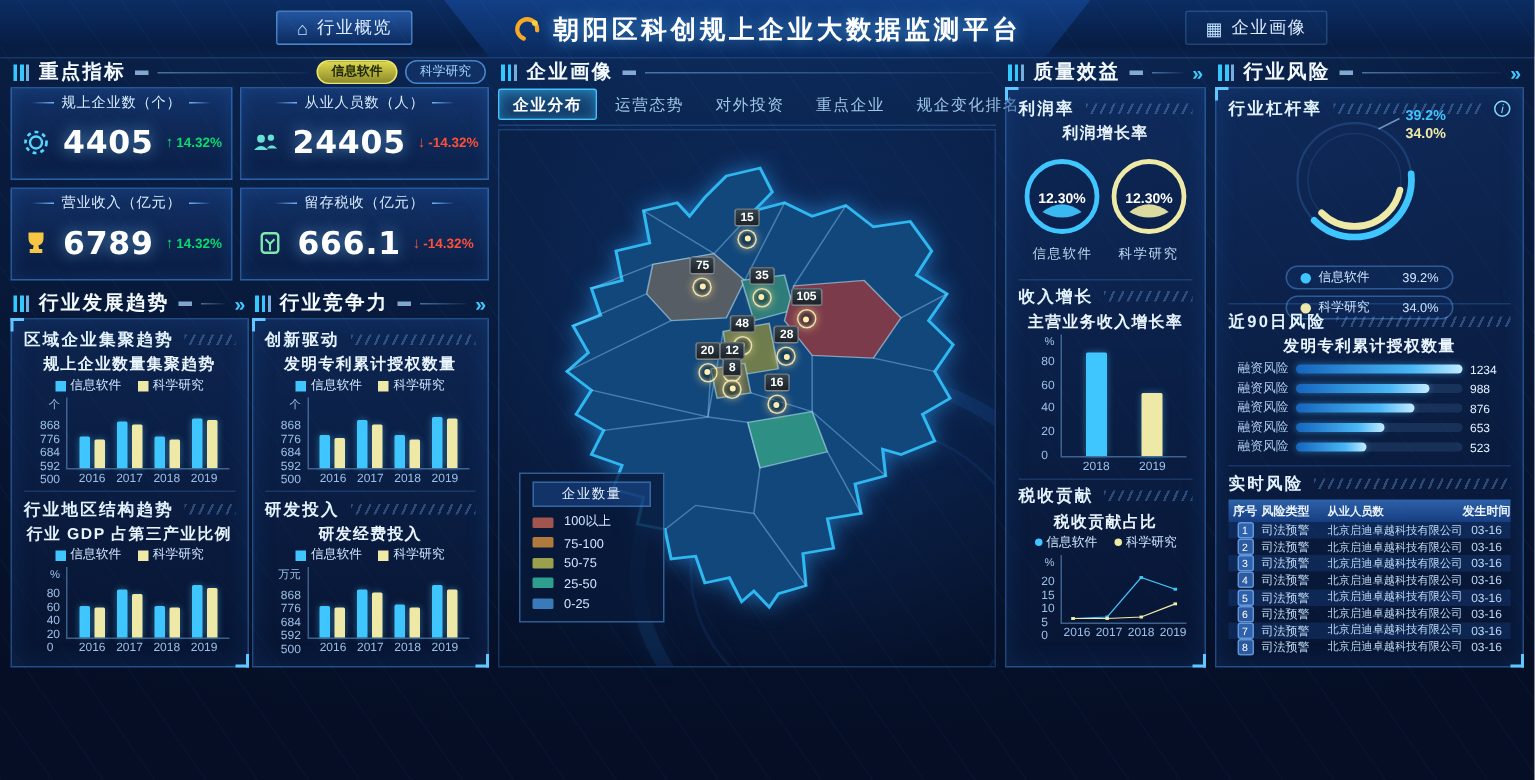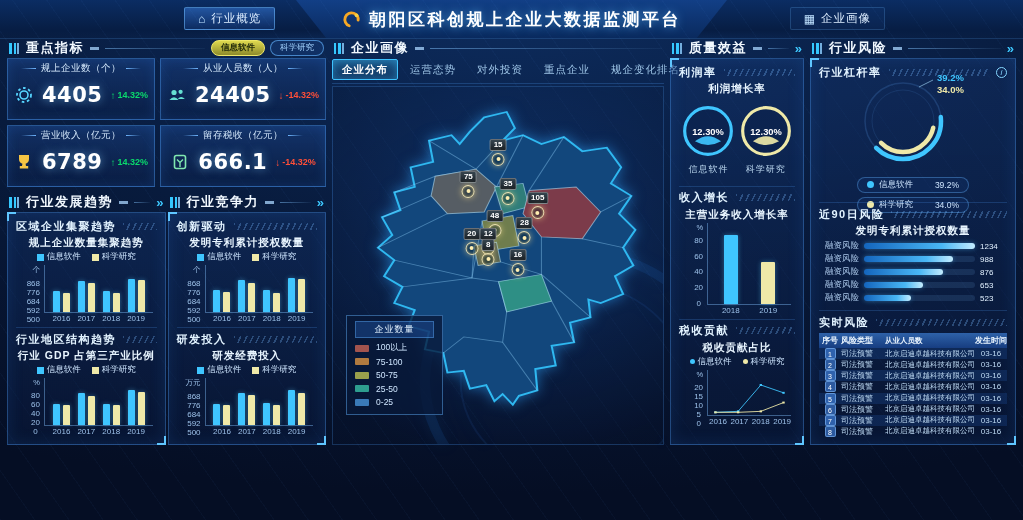--- a/index.html
+++ b/index.html
@@ -72,21 +72,21 @@
 .up{color:#0ad96c}.down{color:#ff4f38}
 
 .chart{display:flex;flex-direction:column;flex:1;min-height:0;padding-bottom:11px}
 .c-title{text-align:center;font-size:10.5px;color:#e8f5ff;font-weight:bold;letter-spacing:1px;margin:2px 0 1px;flex:none}
 .c-legend{display:flex;justify-content:center;gap:11px;font-size:8.5px;color:#cfe6ff;margin-bottom:2px;flex:none}
 .lg-item{display:flex;align-items:center}
 .lg-dot{display:inline-block;width:7px;height:7px;margin-right:3px;flex:none}
 .c-body{flex:1;display:flex;min-height:0;padding:0 4px 0 2px}
 .c-y{display:flex;flex-direction:column;align-items:flex-end;font-size:8px;color:#9cc0e8;width:26px;padding-right:4px;flex:none}
 .c-unit{font-size:7.5px;margin-bottom:1px}
-.c-ticks{flex:1;display:flex;flex-direction:column;justify-content:space-between;align-items:center;transform:translateY(3px)}
+.c-ticks{flex:1;display:flex;flex-direction:column;justify-content:space-between;align-items:flex-start;transform:translateY(3px)}
 .c-area{flex:1;display:flex;justify-content:space-around;border-left:1px solid rgba(125,185,245,.45);
 border-bottom:1px solid rgba(125,185,245,.45);padding:2px 4px 0;position:relative}
 .c-group{display:flex;flex-direction:column;justify-content:flex-end;align-items:center;position:relative}
 .c-bars{flex:1;display:flex;align-items:flex-end;gap:3px}
 .c-bar{width:7px;border-radius:1px 1px 0 0;box-shadow:0 0 5px rgba(90,205,255,.4)}
 .wide .c-bar{width:14px}
 .c-cat{position:absolute;bottom:-11px;font-size:8px;color:#9cc0e8;white-space:nowrap}
 .c-svg{flex:1;border-left:1px solid rgba(125,185,245,.45);border-bottom:1px solid rgba(125,185,245,.45)}
 .c-cats{display:flex;justify-content:space-between;font-size:8px;color:#9cc0e8;margin-left:26px;padding:1px 4px 0;flex:none}
 

